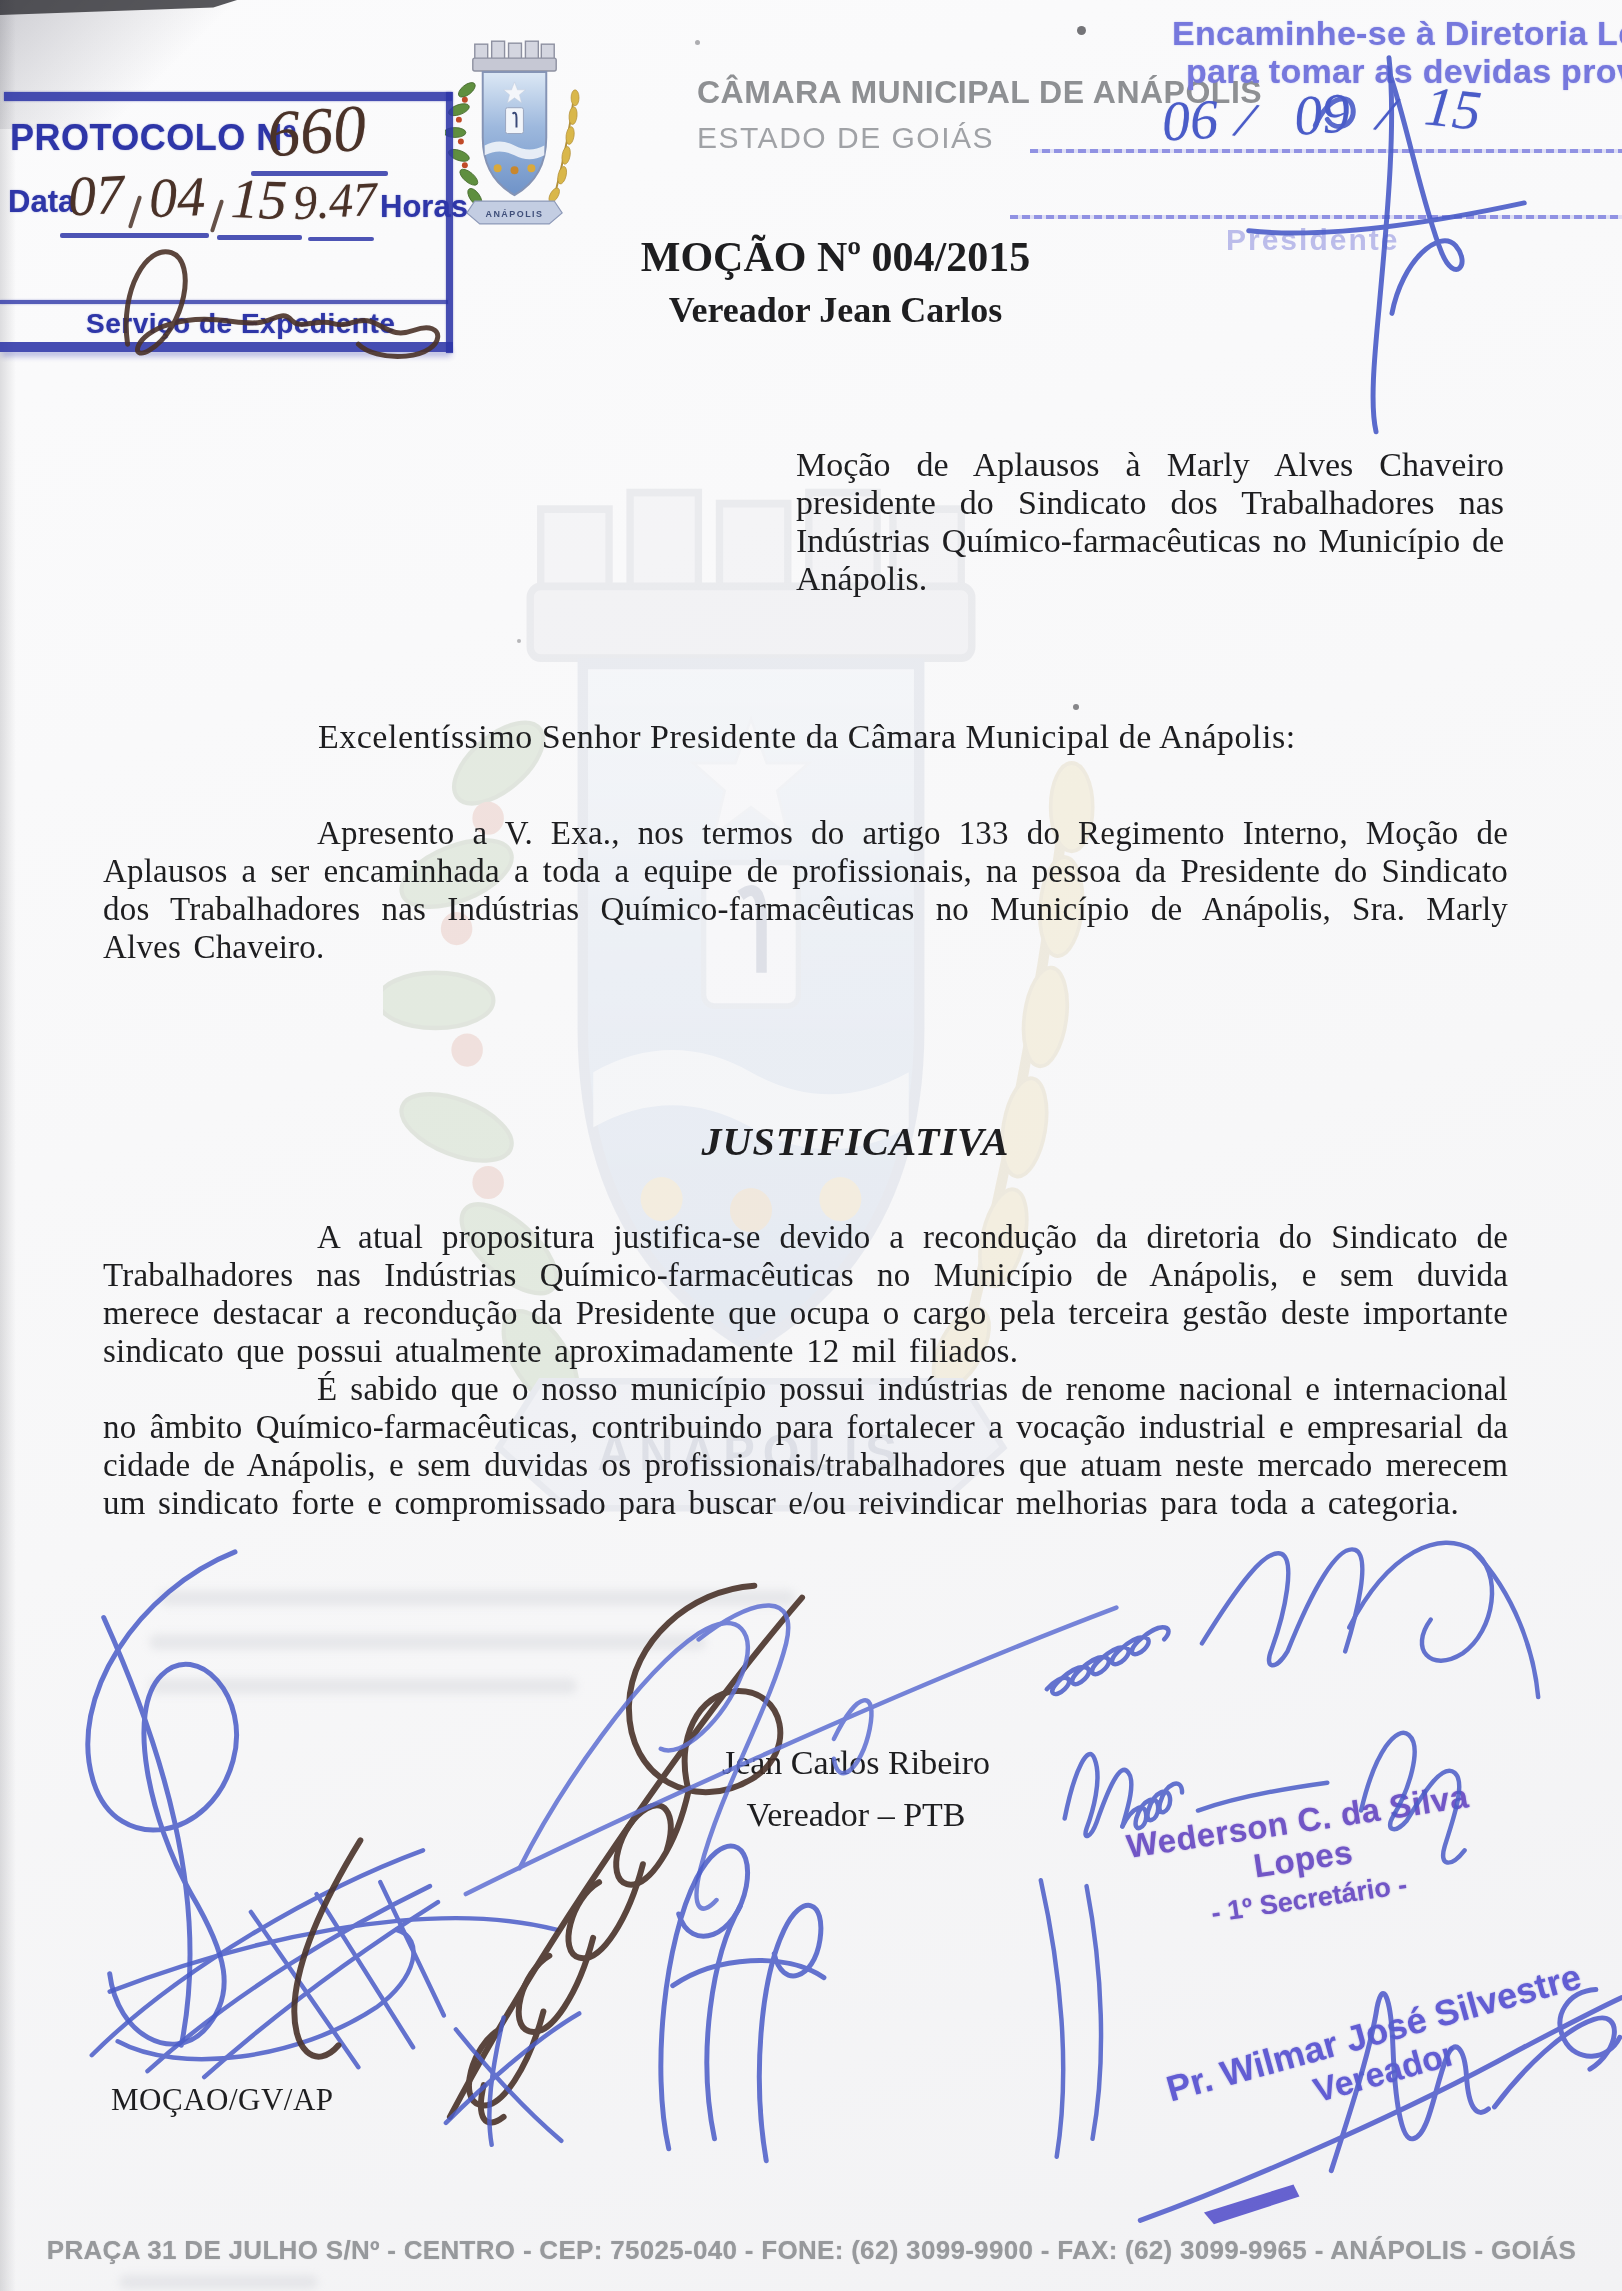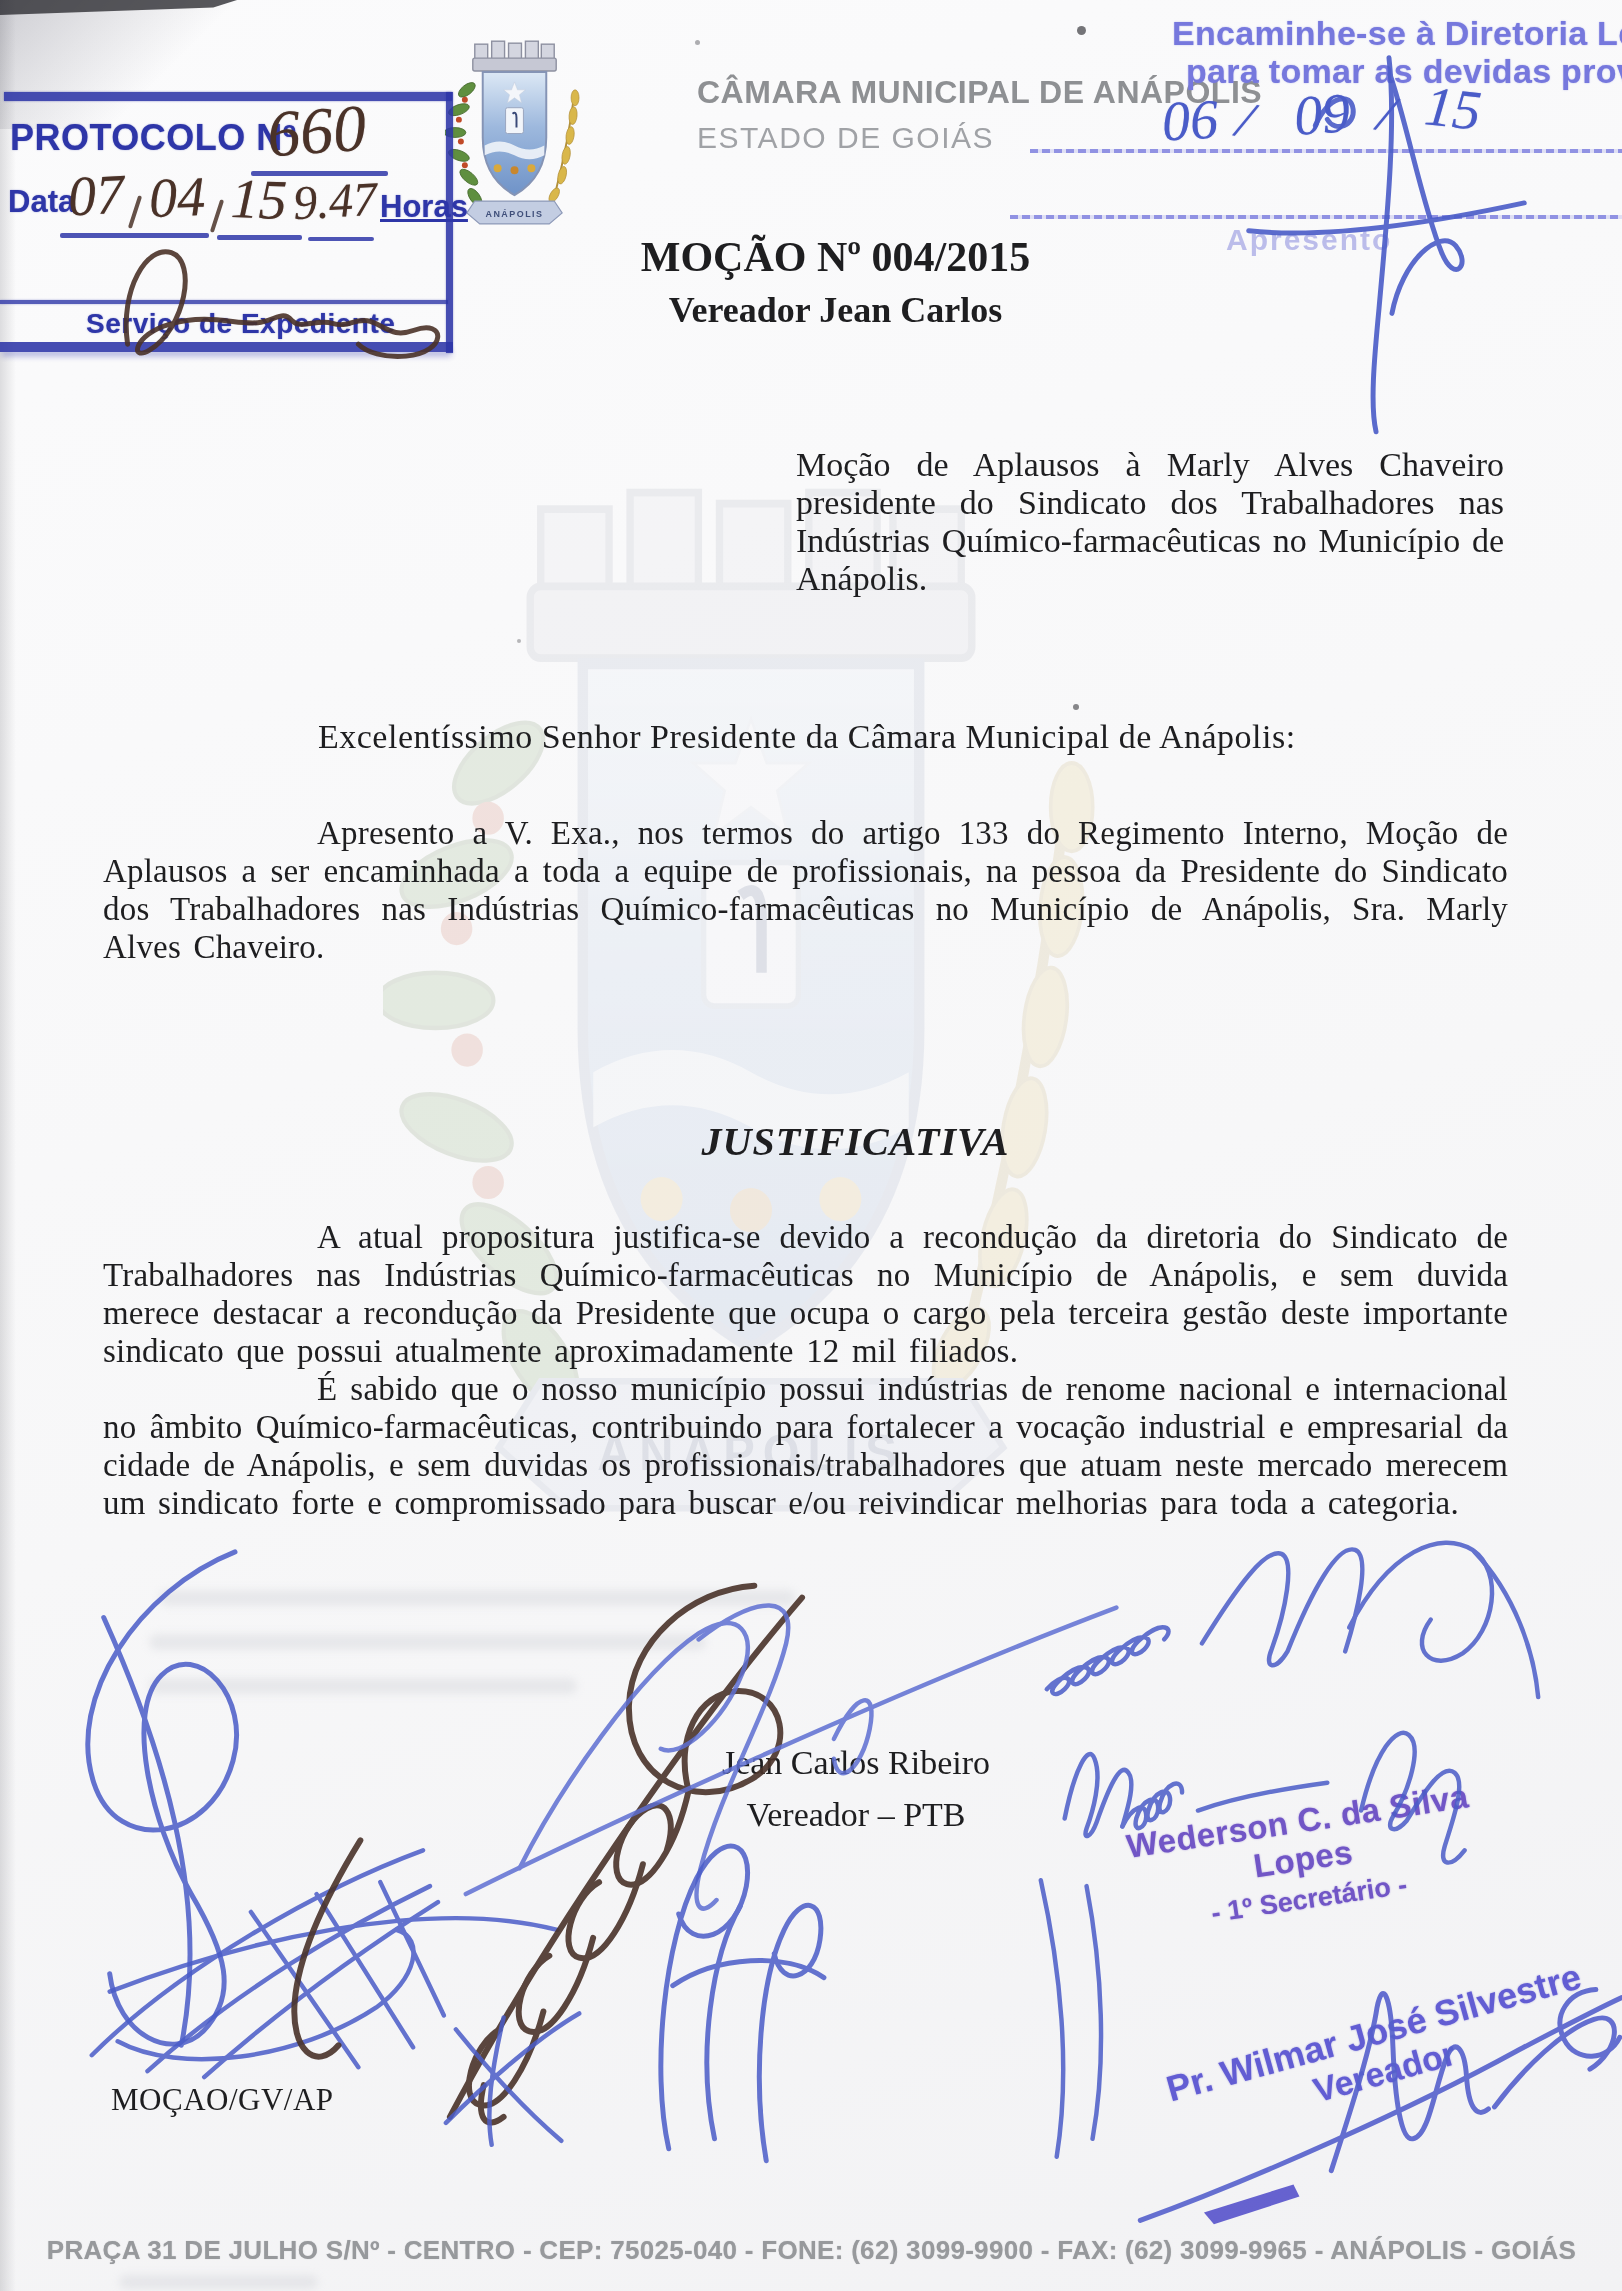--- a/index.html
+++ b/index.html
@@ -22,21 +22,21 @@
 
   
   .stampblue{color:#2e36a8;text-shadow:0 0 1.5px rgba(46,54,168,.55);}
   .ps-line{background:#2e36a8;opacity:.88;box-shadow:0 0 2px rgba(46,54,168,.6);}
   .ps-top{left:4px;top:92px;width:448px;height:9px;}
   .ps-right{left:446px;top:92px;width:7px;height:261px;}
   .ps-mid{left:0;top:300px;width:448px;height:4px;opacity:.8;}
   .ps-bottom{left:0;top:342px;width:453px;height:10px;box-shadow:0 6px 6px -2px rgba(46,54,168,.45);}
   .ps-protocolo{left:10px;top:117px;font-size:36px;font-weight:bold;letter-spacing:0.5px;}
   .ps-data{left:8px;top:184px;font-size:31px;font-weight:bold;}
-  .ps-horas{left:380px;top:189px;font-size:31px;font-weight:bold;text-decoration:underline;}
+  .ps-horas{left:380px;top:189px;font-size:31px;font-weight:bold;}
   .ps-servico{left:86px;top:308px;font-size:28px;font-weight:bold;letter-spacing:0.5px;}
   .ps-underline{background:#2e36a8;height:5px;opacity:.85;border-radius:2px;}
 
   
   .hw{font-family:"Liberation Serif",serif;font-style:italic;line-height:1;}
   .hw-brown{color:#4a3228;text-shadow:0 0 1px rgba(74,50,40,.5);}
   .hw-blue{color:#4a5cc8;text-shadow:0 0 1px rgba(74,92,200,.5);}
   .hw-sep{background:#4a3228;width:4px;height:34px;border-radius:2px;transform:rotate(18deg);opacity:.85;}
 
   
@@ -179,21 +179,21 @@
   <div>
     <div class="abs sans routing" style="left:1172px;top:14px">Encaminhe-se à Diretoria Legisla</div>
     <div class="abs sans routing" style="left:1186px;top:52px">para tomar as devidas providênc</div>
     <div class="abs hw hw-blue" style="left:1162px;top:92px;font-size:56px;transform:rotate(-3deg)">06</div>
     <div class="abs hw hw-blue" style="left:1238px;top:94px;font-size:52px;transform:rotate(12deg)">/</div>
     <div class="abs hw hw-blue" style="left:1294px;top:86px;font-size:56px;transform:rotate(-4deg)">09</div>
     <div class="abs hw hw-blue" style="left:1379px;top:88px;font-size:52px;transform:rotate(12deg)">/</div>
     <div class="abs hw hw-blue" style="left:1425px;top:80px;font-size:56px;transform:rotate(6deg)">15</div>
     <div class="abs rt-dash" style="left:1030px;top:149px;width:593px"></div>
     <div class="abs rt-dash" style="left:1010px;top:215px;width:613px"></div>
-    <div class="abs sans rt-role" style="left:1226px;top:223px">Apresento</div>
+    <div class="abs sans rt-role" style="left:1226px;top:223px">Presidente</div>
   </div>
 
   <div class="abs doc-title">MOÇÃO Nº 004/2015</div>
   <div class="abs ementa">Moção de Aplausos à Marly Alves Chaveiro presidente do Sindicato dos Trabalhadores nas Indústrias Químico-farmacêuticas no Município de Anápolis.</div>
   <div class="abs doc-subtitle">Vereador Jean Carlos</div>
   <div class="abs salutation">Excelentíssimo Senhor Presidente da Câmara Municipal de Anápolis:</div>
   <div class="abs bodytext opening">
     <p>Apresento a V. Exa., nos termos do artigo 133 do Regimento Interno, Moção de Aplausos a ser encaminhada a toda a equipe de profissionais, na pessoa da Presidente do Sindicato dos Trabalhadores nas Indústrias Químico-farmacêuticas no Município de Anápolis, Sra. Marly Alves Chaveiro.</p>
   </div>
   <div class="abs just-heading">JUSTIFICATIVA</div>

